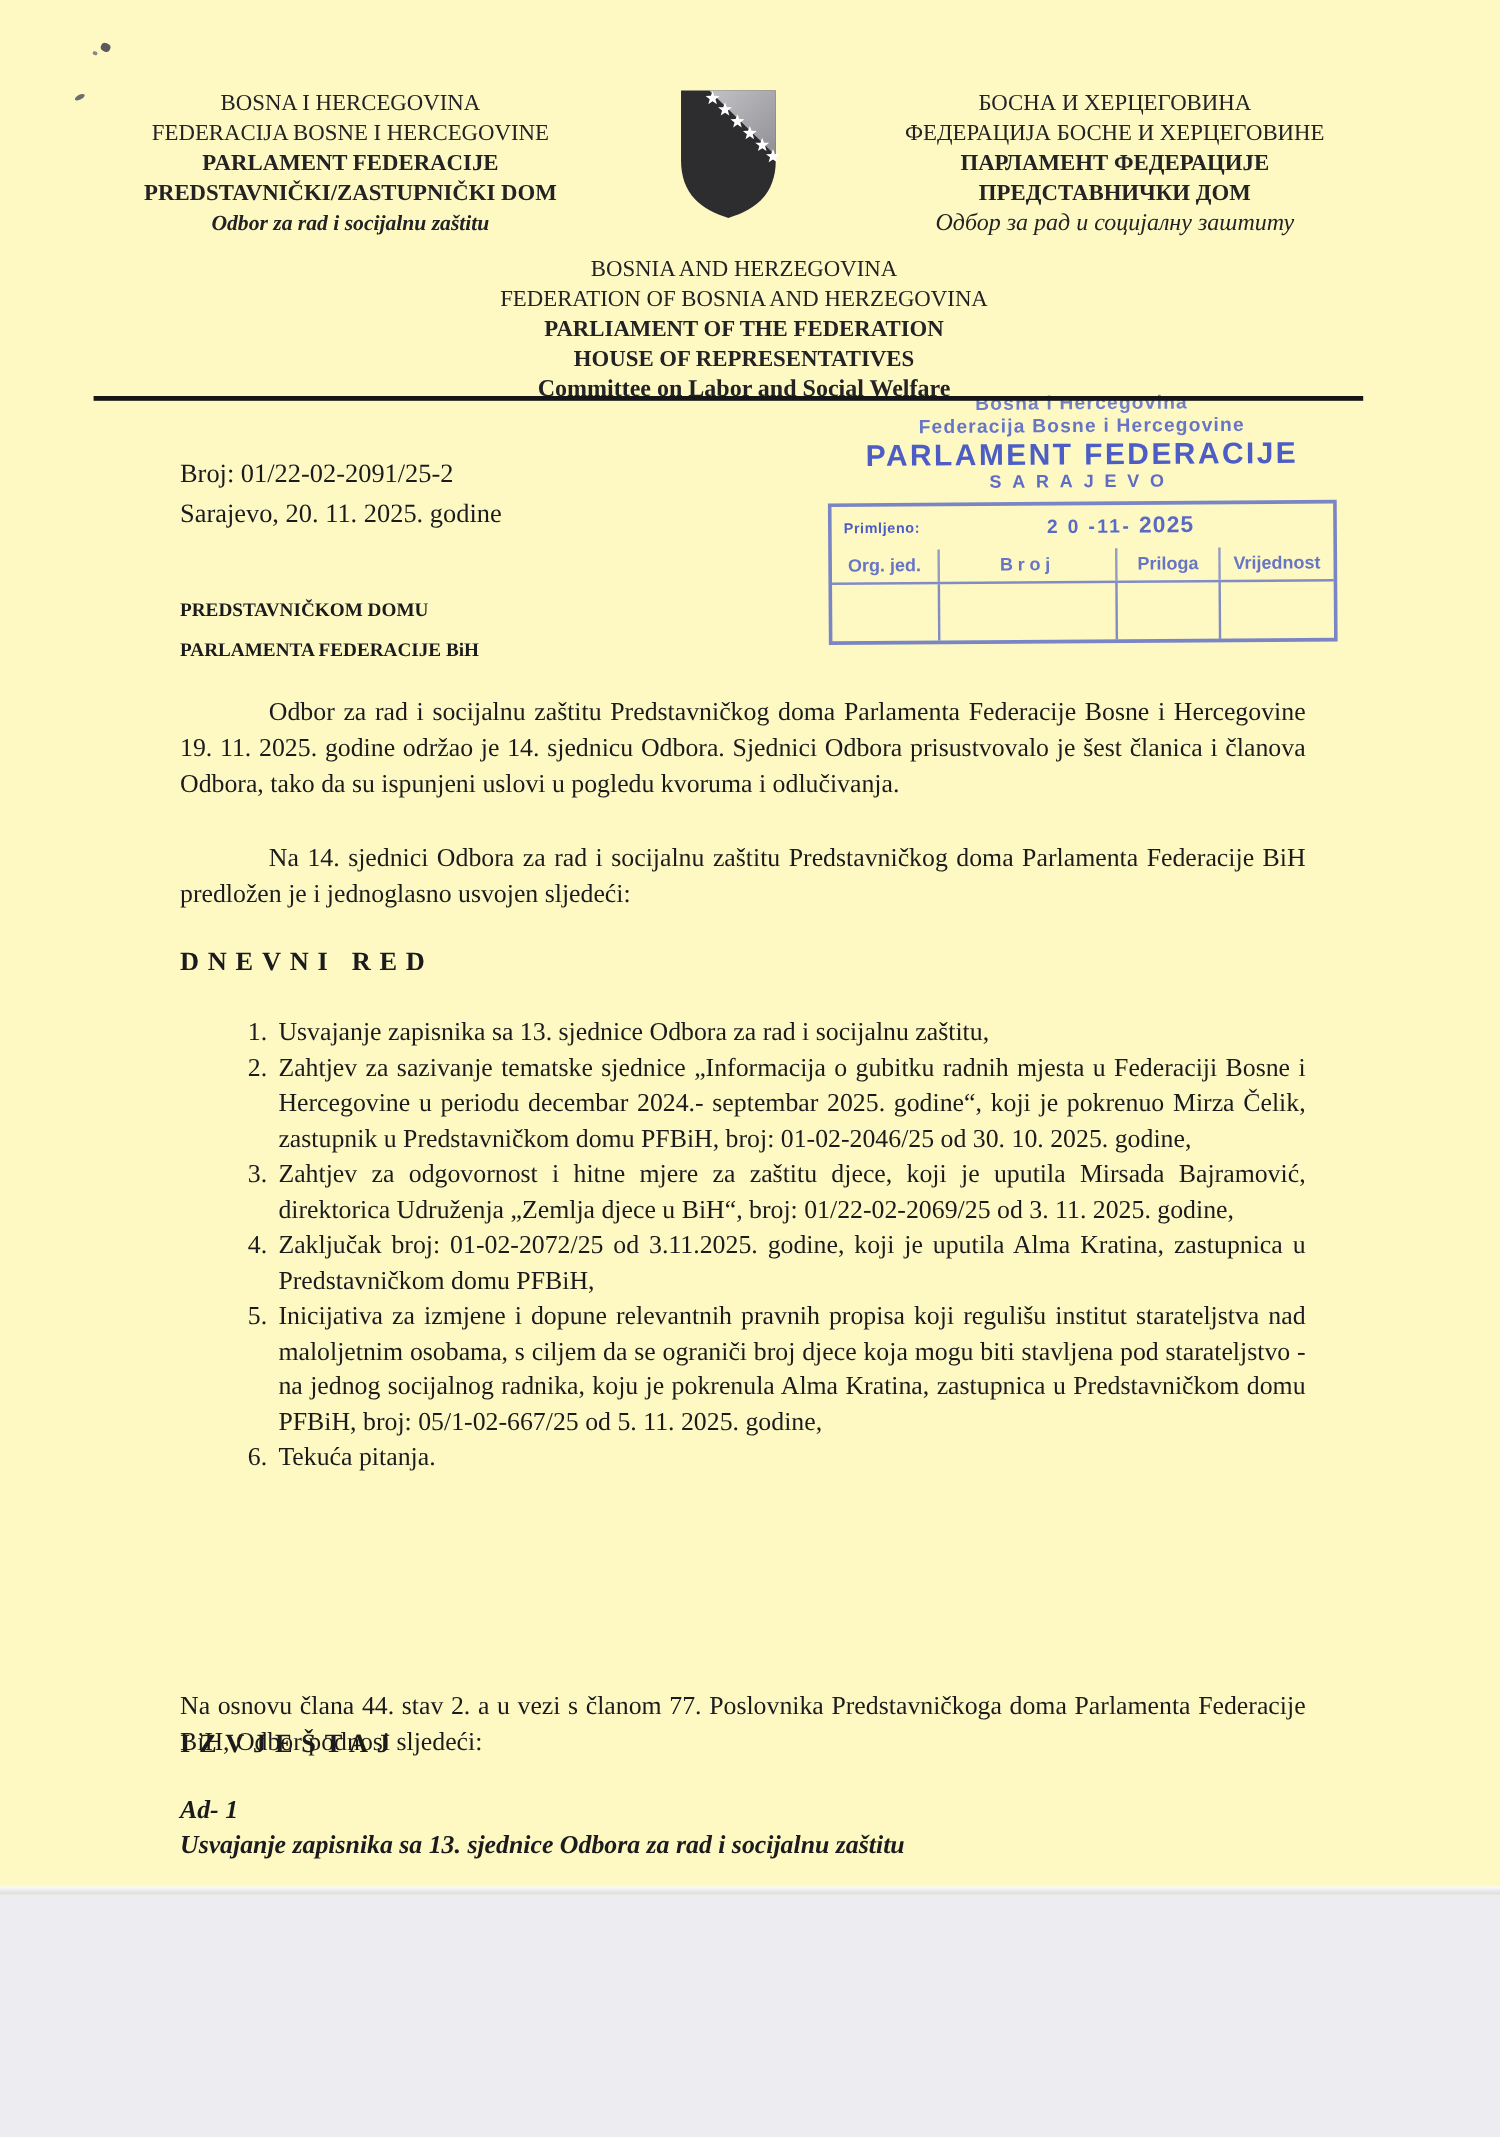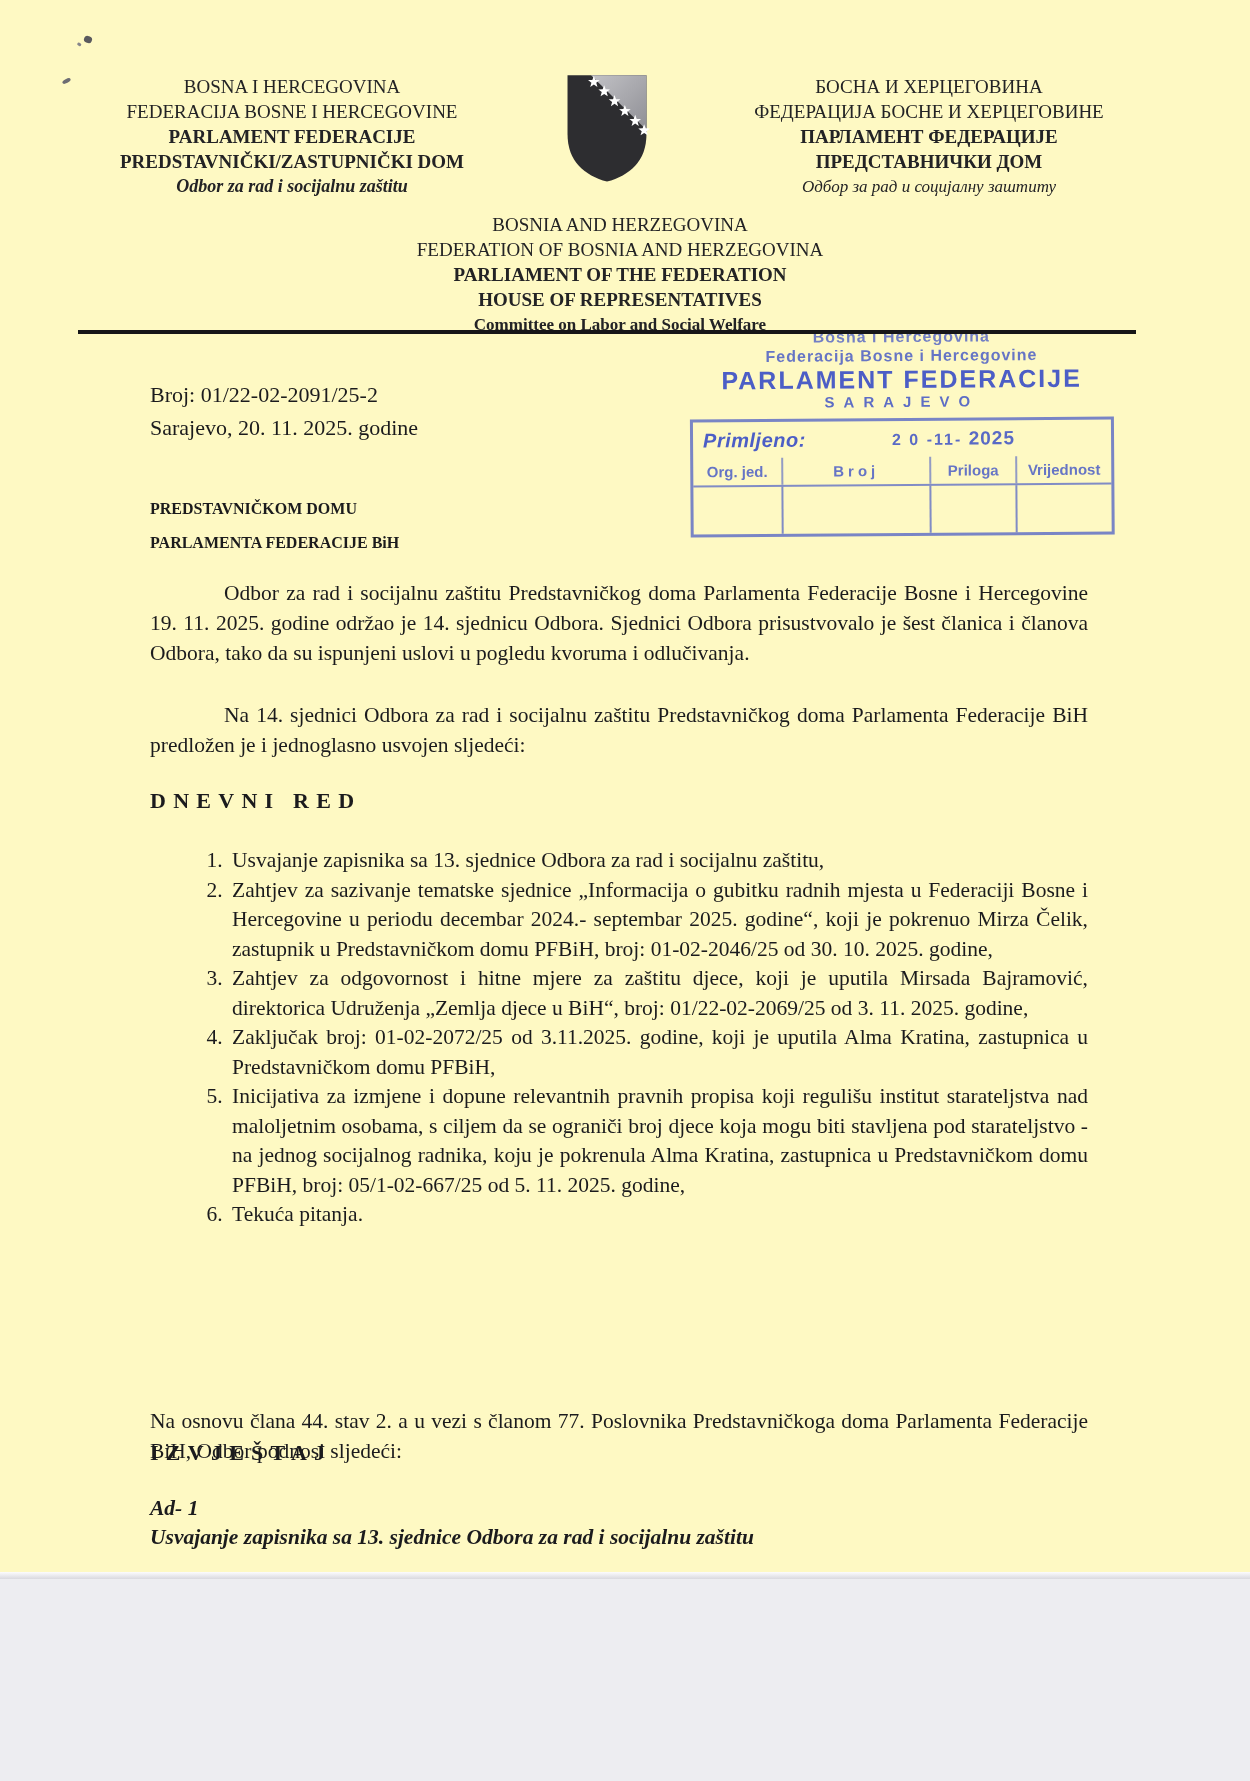--- a/index.html
+++ b/index.html
@@ -20,41 +20,41 @@
 
   
   .hdr{position:absolute;text-align:center;font-size:19px;line-height:25px;color:#232325;}
   .hdr-left{left:92px;top:74px;width:400px;}
   .hdr-right{left:688px;top:74px;width:482px;}
   .hdr-en{left:300px;top:212px;width:640px;}
   .hdr div{white-space:nowrap;}
   .bold{font-weight:bold;}
   .bi{font-weight:bold;font-style:italic;font-size:18px;}
   .it{font-style:italic;}
-  .small-cap{font-size:17px;}
+  .small-cap{font-size:20px;}
 
   .emblem{position:absolute;left:560px;top:70px;width:94px;height:116px;}
 
   .rule{position:absolute;left:78px;top:330px;width:1058px;height:4px;background:#161618;z-index:3;}
 
   
   .stamp{
     position:absolute;left:690px;top:328px;width:424px;z-index:2;
     color:#4c5ec6;font-family:"Liberation Sans",sans-serif;text-align:center;
     transform:rotate(-0.4deg);
   }
   .st-l1{font-size:16px;font-weight:bold;letter-spacing:1px;opacity:.78;line-height:18px;}
   .st-l2{font-size:16px;font-weight:bold;letter-spacing:1px;opacity:.85;line-height:19px;}
   .st-l3{font-size:25px;font-weight:bold;letter-spacing:2px;line-height:28px;}
   .st-l4{font-size:15px;font-weight:bold;letter-spacing:9px;line-height:17px;opacity:.9;}
   .st-table{margin-top:8px;border:3px solid rgba(76,94,198,.75);}
   .st-row{display:grid;grid-template-columns:21% 35.5% 20.5% 23%;}
   .st-row + .st-row{border-top:2px solid rgba(76,94,198,.7);}
   .st-row1{display:flex;align-items:center;height:36px;padding:0 10px;}
-  .st-received{font-size:20px;font-weight:bold;letter-spacing:.5px;font-style:italic;}
+  .st-received{font-size:12px;font-weight:bold;letter-spacing:.5px;}
   .st-date{flex:1;text-align:center;font-size:16px;font-weight:bold;letter-spacing:2px;opacity:.92;}
   .st-year{font-size:19px;letter-spacing:1px;}
   .st-row2{height:27px;align-items:center;font-size:15px;font-weight:bold;opacity:.85;}
   .st-row2 span,.st-row3 span{display:flex;align-items:center;justify-content:center;height:100%;}
   .st-row2 span + span,.st-row3 span + span{border-left:2px solid rgba(76,94,198,.7);}
   .st-row3{height:47px;}
   .ls2{letter-spacing:4px;}
 
   
   .blk{position:absolute;left:150px;width:938px;font-size:21.5px;line-height:30px;}

